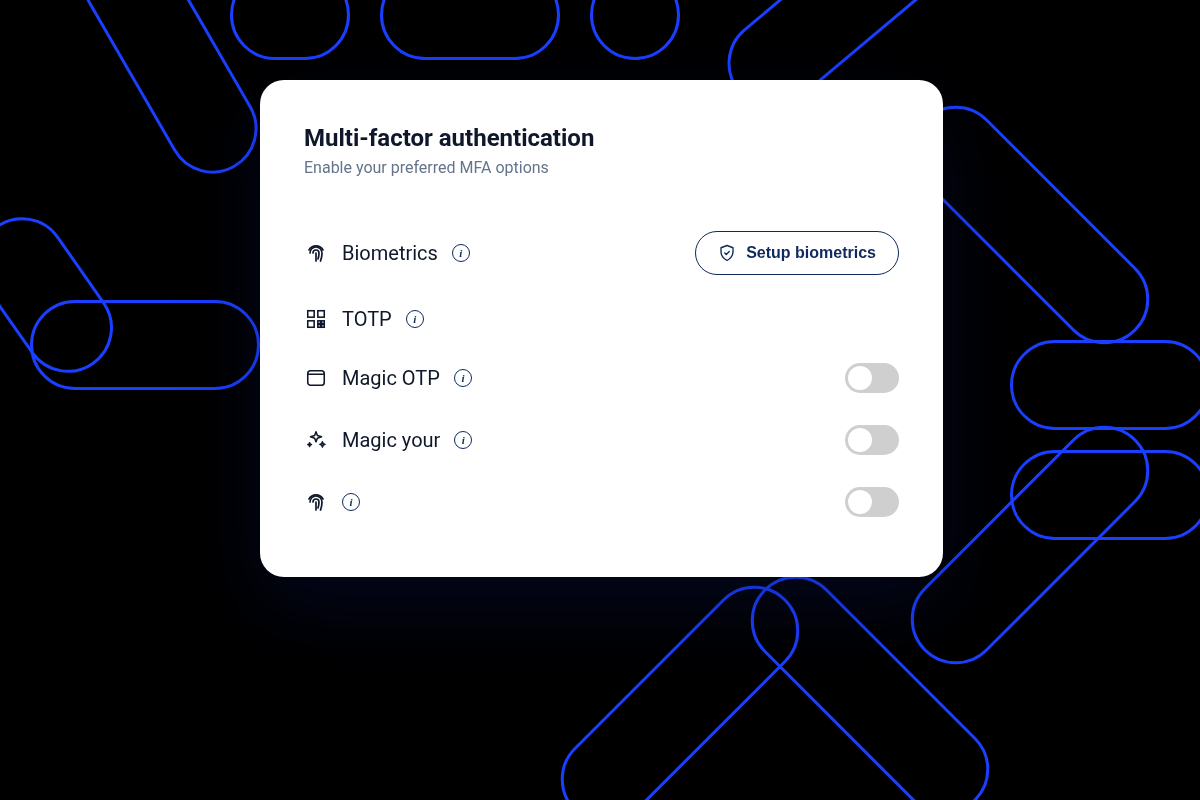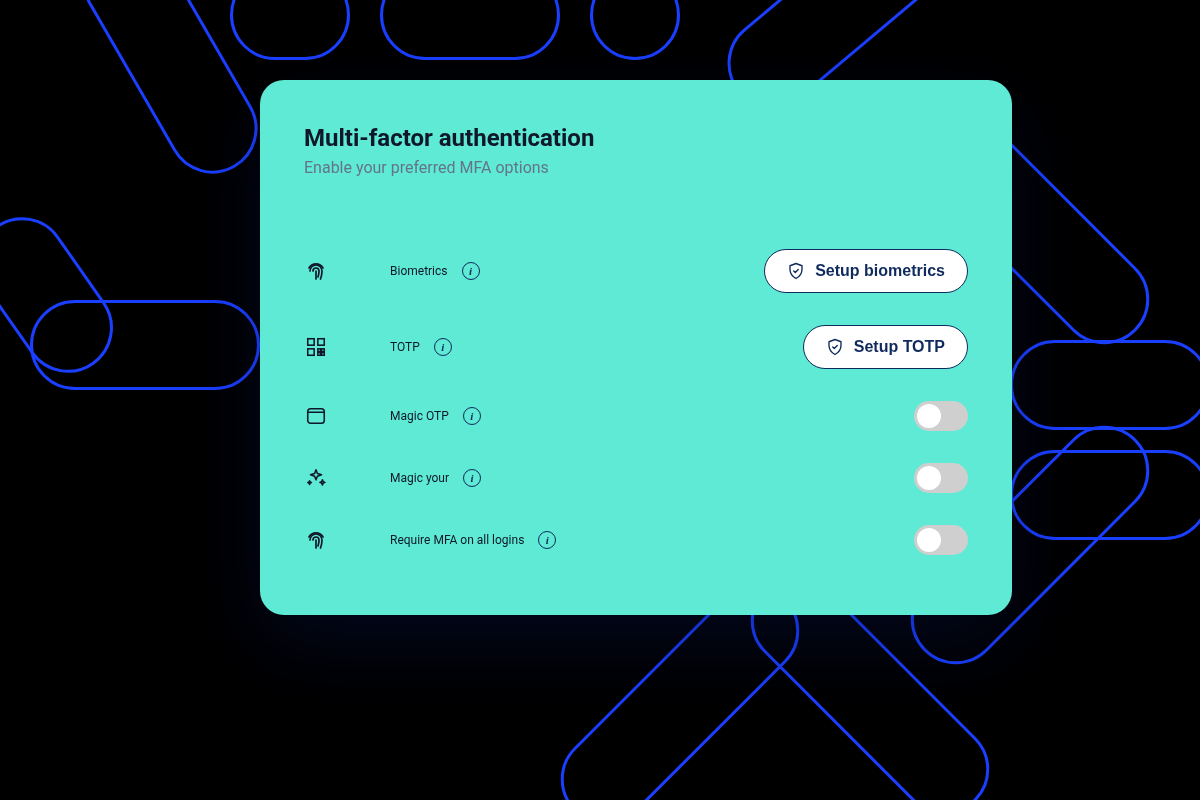--- a/index.html
+++ b/index.html
@@ -12,58 +12,57 @@
 }
 .pill {
   position: absolute;
   border: 3px solid #1a3fff;
   border-radius: 999px;
   background: transparent;
 }
 .card {
   position: absolute;
   left: 260px; top: 80px;
-  width: 752px;
-  background: #5eead4;
+  width: 683px;
+  background: #ffffff;
   border-radius: 24px;
   padding: 44px 44px 44px 44px;
   box-shadow: 0 30px 80px rgba(10,20,80,0.35);
 }
 .card h2 {
   font-size: 24px;
   font-weight: 700;
   color: #0f172a;
   margin-bottom: 6px;
 }
 .card .subtitle {
   font-size: 16px;
   color: #64748b;
-  margin-bottom: 56px;
+  margin-bottom: 38px;
 }
 .row {
   display: flex;
   align-items: center;
   justify-content: space-between;
   padding: 16px 0;
 }
 .row-left {
   display: flex;
   align-items: center;
   gap: 14px;
 }
 .row-icon {
   width: 24px; height: 24px;
   display: flex; align-items: center; justify-content: center;
   color: #0f172a;
 }
 .row-label {
-  font-size: 12px;
+  font-size: 20px;
   color: #0f172a;
   font-weight: 450;
-  margin-left: 48px;
 }
 .info-dot {
   width: 18px; height: 18px;
   border: 1.5px solid #0f2a5c;
   border-radius: 50%;
   display: inline-flex; align-items: center; justify-content: center;
   font-size: 11px; font-weight: 700;
   color: #0f2a5c;
   font-style: italic;
   font-family: Georgia, serif;
@@ -152,29 +151,20 @@
             <rect x="3" y="14" width="7" height="7"></rect>
           <rect x="14" y="14" width="3" height="3"></rect>
             <rect x="18" y="18" width="3" height="3"></rect>
             <rect x="18" y="14" width="3" height="3"></rect>
             <rect x="14" y="18" width="3" height="3"></rect>
         </svg>
       </span>
       <span class="row-label">TOTP</span>
       <span class="info-dot">i</span>
     </div>
-    <button class="setup-btn">
-      <span>
-        <svg width="18" height="18" viewBox="0 0 24 24" fill="none" stroke="#0f2a5c" stroke-width="1.8" stroke-linecap="round" stroke-linejoin="round">
-          <path d="M12 2l8 3v5c0 5-3.5 9.5-8 12-4.5-2.5-8-7-8-12V5l8-3z"></path>
-            <path d="M9 12l2 2 4-4"></path>
-        </svg>
-      </span>
-      <span>Setup TOTP</span>
-    </button>
   </div>
 
   <div class="row">
     <div class="row-left">
       <span class="row-icon">
         <svg width="22" height="22" viewBox="0 0 24 24" fill="none" stroke="#0f172a" stroke-width="1.7" stroke-linecap="round" stroke-linejoin="round">
           <path d="M3 8h18"></path>
             <rect x="3" y="4" width="18" height="16" rx="3"></rect>
         </svg>
       </span>
@@ -202,19 +192,18 @@
   <div class="row">
     <div class="row-left">
       <span class="row-icon">
         <svg width="24" height="24" viewBox="0 0 24 24" fill="none" stroke="#0f172a" stroke-width="1.7" stroke-linecap="round">
           <path d="M6 12a6 6 0 0112 0c0 4-1.5 8-1.5 8"></path>
             <path d="M9 12a3 3 0 016 0c0 3-1 6-1 6"></path>
             <path d="M12 12v8"></path>
             <path d="M5 9a8 8 0 0114 0"></path>
         </svg>
       </span>
-      <span class="row-label">Require MFA on all logins</span>
       <span class="info-dot">i</span>
     </div>
     <div class="toggle"></div>
   </div>
 
 </div>
 
 </body></html>

